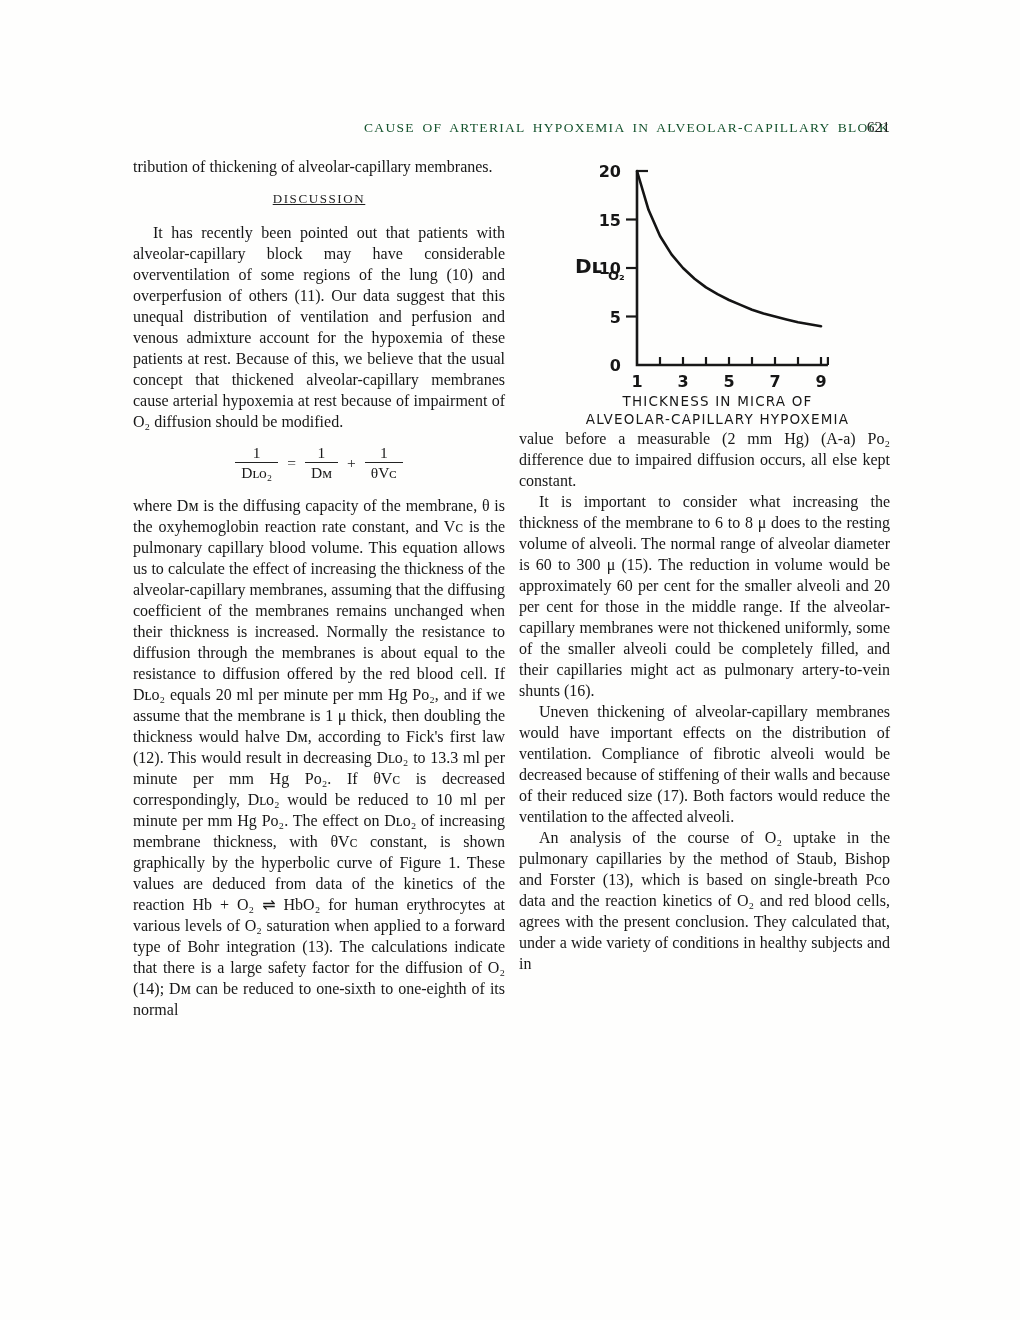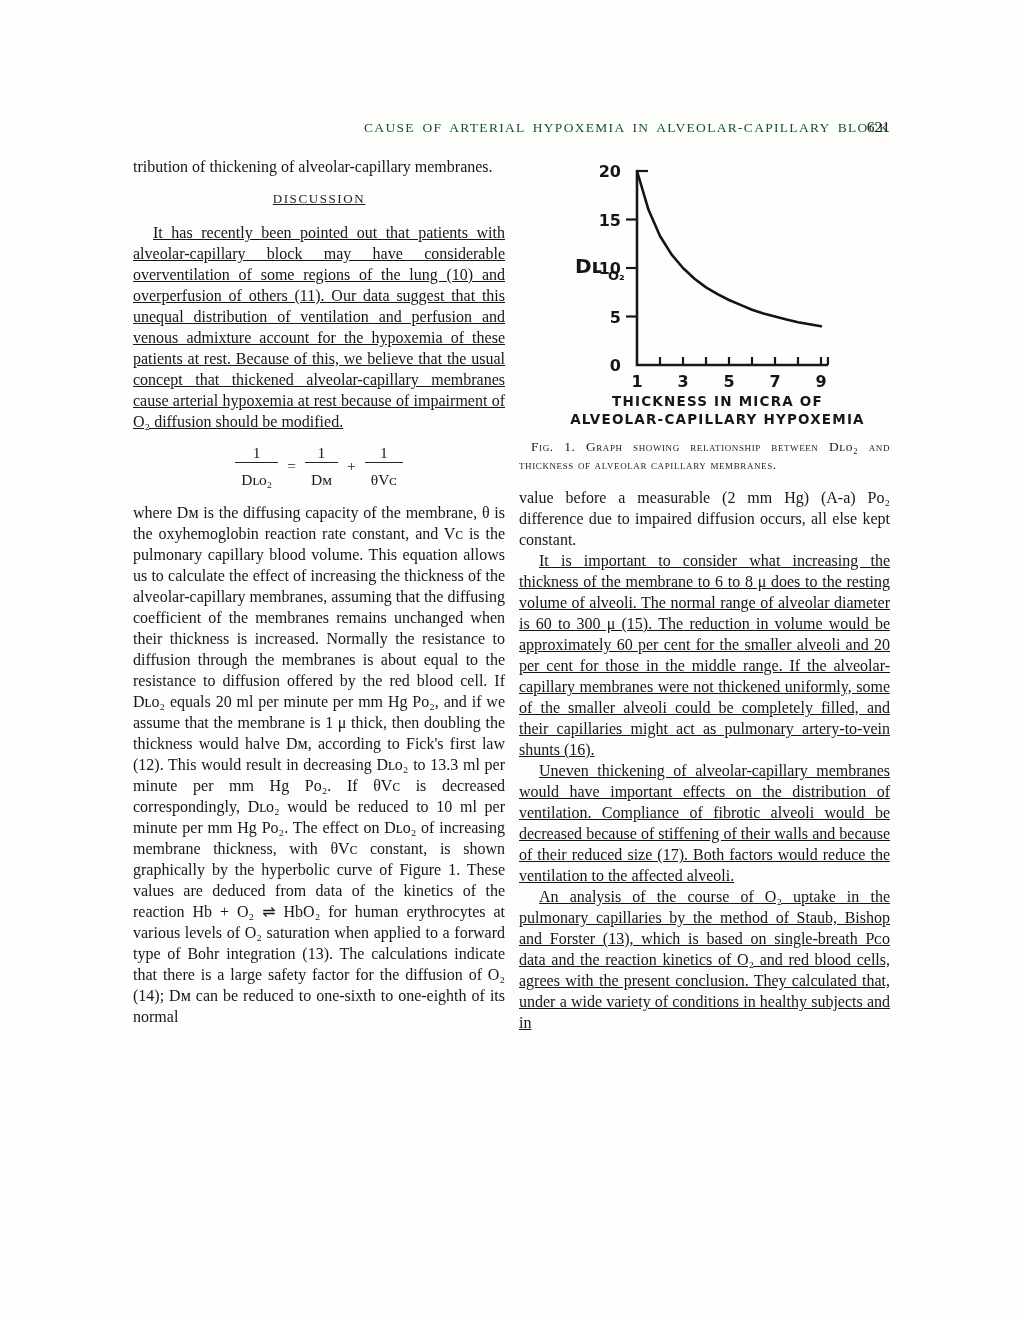--- a/index.html
+++ b/index.html
@@ -31,53 +31,53 @@
   .col{box-sizing:border-box;}
   .col-left{width:372px;}
   .col-right{width:371px;}
   .para{
     margin:0;
     font-size:16px;
     line-height:21px;
     text-align:justify;
     color:#161616;
   }
-  .para.indent{text-indent:20px;text-decoration:underline;}
+  .para.indent{text-indent:20px;}
   .section-heading{
     font-weight:normal;
     font-size:13px;
     letter-spacing:1.6px;
     text-align:center;
     margin:14px 0 15px 0;
     color:#1d1d1d;
     text-decoration:underline;
   }
   
   .equation{
     display:flex;align-items:center;justify-content:center;
     margin:12px 0 13px 0;
     font-size:15.5px;color:#1a1a1a;
   }
   .frac{display:inline-flex;flex-direction:column;align-items:center;line-height:1.15;}
   .frac .num{padding:0 6px;}
-  .frac .den{border-top:1.4px solid #222;padding:8px 6px 0 6px;}
+  .frac .den{border-top:1.4px solid #222;padding:1px 6px 0 6px;}
   .equation .op{margin:0 9px;}
   
   .figure{margin:0;padding:0;}
   svg.plot{display:block;margin-top:4px;}
   .axis{fill:none;stroke:#181818;stroke-width:2.6;}
   .tick{stroke:#181818;stroke-width:2.2;}
   .curve{fill:none;stroke:#141414;stroke-width:2.6;stroke-linecap:round;stroke-linejoin:round;}
   .ticklab{font-family:"DejaVu Sans", sans-serif;font-weight:bold;font-size:16px;fill:#161616;}
   .ylab{font-family:"DejaVu Sans", sans-serif;font-weight:bold;fill:#161616;}
   .ylab-main{font-size:20px;}
   .ylab-sub{font-size:13px;}
   .xlabel{
     font-family:"DejaVu Sans", sans-serif;
-    font-weight:bold;
+    font-weight:normal;
     font-size:13.5px;
     letter-spacing:1.2px;
     text-align:center;
     padding-left:26px;
     line-height:18px;
     color:#171717;
   }
   .caption{
     margin:10px 0 14px 0;
     font-size:13.5px;
@@ -154,21 +154,20 @@
               <text x="118" y="227" class="ticklab" text-anchor="middle">1</text>
               <text x="164" y="227" class="ticklab" text-anchor="middle">3</text>
               <text x="210" y="227" class="ticklab" text-anchor="middle">5</text>
               <text x="256" y="227" class="ticklab" text-anchor="middle">7</text>
               <text x="302" y="227" class="ticklab" text-anchor="middle">9</text>
               <polyline points="118.0,11.0 129.5,49.8 141.0,76.0 152.5,94.4 164.0,108.0 175.5,118.7 187.0,127.4 198.5,134.2 210.0,140.0 221.5,144.9 233.0,149.7 244.5,153.6 256.0,156.5 267.5,159.4 279.0,162.3 290.5,164.3 302.0,166.2" class="curve"></polyline>
             </g>
         </svg>
         <div class="xlabel">THICKNESS IN MICRA OF</div>
         <div class="xlabel">ALVEOLAR-CAPILLARY HYPOXEMIA</div>
-        <figcaption class="caption">Fig. 1. Graph showing relationship between Dʟᴏ₂ and thickness of alveolar capillary membranes.</figcaption>
       </figure>
       <p class="para">value before a measurable (2 mm Hg) (A-a) Pᴏ₂ difference due to impaired diffusion occurs, all else kept constant.</p>
       <p class="para indent">It is important to consider what increasing the thickness of the membrane to 6 to 8 μ does to the resting volume of alveoli. The normal range of alveolar diameter is 60 to 300 μ (15). The reduction in volume would be approximately 60 per cent for the smaller alveoli and 20 per cent for those in the middle range. If the alveolar-capillary membranes were not thickened uniformly, some of the smaller alveoli could be completely filled, and their capillaries might act as pulmonary artery-to-vein shunts (16).</p>
       <p class="para indent">Uneven thickening of alveolar-capillary membranes would have important effects on the distribution of ventilation. Compliance of fibrotic alveoli would be decreased because of stiffening of their walls and because of their reduced size (17). Both factors would reduce the ventilation to the affected alveoli.</p>
       <p class="para indent">An analysis of the course of O₂ uptake in the pulmonary capillaries by the method of Staub, Bishop and Forster (13), which is based on single-breath Pᴄᴏ data and the reaction kinetics of O₂ and red blood cells, agrees with the present conclusion. They calculated that, under a wide variety of conditions in healthy subjects and in</p>
     </div>
 
   </div>
 </div>
 

